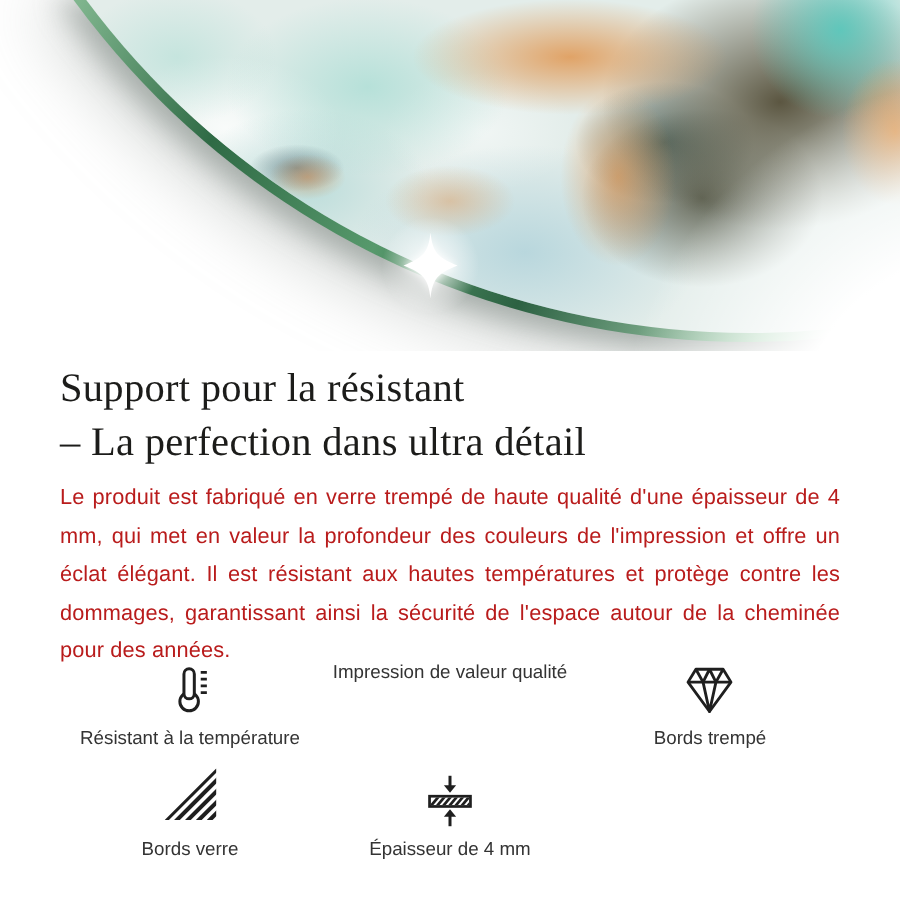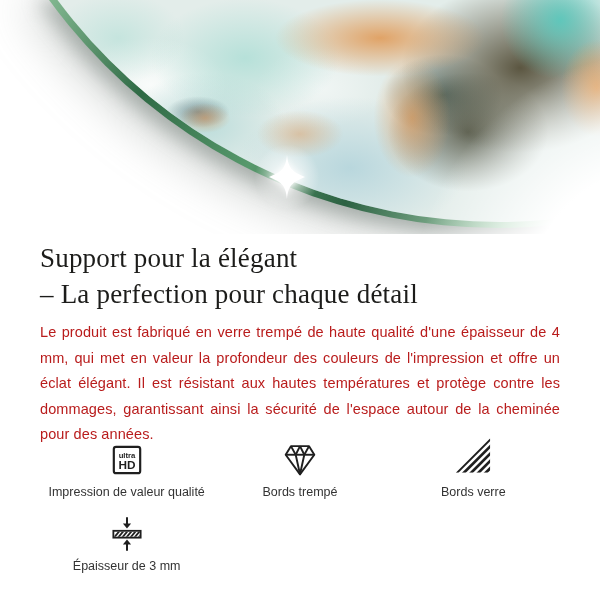--- a/index.html
+++ b/index.html
@@ -77,35 +77,43 @@
     <div class="hero-fade"></div>
     <div class="sparkle">
       <div class="glow"></div>
       <svg width="46" height="46" viewBox="0 0 46 46">
         <path d="M23 1 C24.4 14.2 27.6 17.6 41 23 C27.6 28.4 24.4 31.8 23 45 C21.6 31.8 18.4 28.4 5 23 C18.4 17.6 21.6 14.2 23 1 Z" fill="#ffffff"></path>
       </svg>
     </div>
   </section>
 
   <section class="content">
-    <h1><span>Support pour la élégant</span><br><span>– La perfection pour chaque détail</span></h1>
+    <h1><span>Support pour la résistant</span><br><span>– La perfection dans ultra détail</span></h1>
 
     <p class="desc">Le produit est fabriqué en verre trempé de haute qualité d'une épaisseur de 4 mm, qui met en valeur la profondeur des couleurs de l'impression et offre un éclat élégant. Il est résistant aux hautes températures et protège contre les dommages, garantissant ainsi la sécurité de l'espace autour de la cheminée pour des années.</p>
 
     <div class="features">
 
+      <div class="feature">
+        <div class="ficon">
+          <svg width="40" height="44" viewBox="0 0 44 44" fill="none" stroke="#1f1f1f" stroke-width="2.2">
+            <circle cx="21" cy="30.5" r="6.8"></circle>
+            <rect x="17.2" y="6.5" width="7.6" height="22" rx="3.8" fill="#ffffff"></rect>
+            <g stroke-width="2">
+              <path d="M29.5 9 H34"></path>
+                <path d="M29.5 14 H34"></path>
+                <path d="M29.5 19 H34"></path>
+                <path d="M29.5 24 H34"></path>
+            </g>
+          </svg>
+        </div>
+        <div class="flabel">Résistant à la température</div>
+      </div>
 
       <div class="feature">
-        <div class="ficon">
-          <svg width="40" height="44" viewBox="0 0 44 44">
-            <rect x="7.5" y="7.5" width="29" height="29" rx="2.5" fill="none" stroke="#1f1f1f" stroke-width="2.4"></rect>
-            <text x="22" y="19.5" text-anchor="middle" font-family="Liberation Sans, sans-serif" font-size="8.5" font-weight="700" fill="#1f1f1f">ultra</text>
-            <text x="22" y="32" text-anchor="middle" font-family="Liberation Sans, sans-serif" font-size="13" font-weight="800" fill="#1f1f1f">HD</text>
-          </svg>
-        </div>
         <div class="flabel">Impression de valeur qualité</div>
       </div>
 
 
       <div class="feature">
         <div class="ficon">
           <svg width="42" height="44" viewBox="0 0 44 44" fill="none" stroke="#1f1f1f" stroke-width="2" stroke-linejoin="round">
             <path d="M22 37 L7 16.5 L12.5 7.5 H31.5 L37 16.5 Z"></path>
             <path d="M7 16.5 H37"></path>
             <path d="M12.5 7.5 L17.5 16.5 L22 37 L26.5 16.5 L31.5 7.5"></path>
@@ -152,18 +160,18 @@
                 <path d="M10.5 28 L20.5 16"></path>
                 <path d="M15 28 L25 16"></path>
               <path d="M19.5 28 L29.5 16"></path>
                 <path d="M24 28 L34 16"></path>
                 <path d="M28.5 28 L38.5 16"></path>
                 <path d="M33 28 L43 16"></path>
             </g>
             <rect x="7" y="18.5" width="30" height="7.5" fill="none" stroke="#1f1f1f" stroke-width="2"></rect>
           </svg>
         </div>
-        <div class="flabel">Épaisseur de 3 mm</div>
+        <div class="flabel">Épaisseur de 4 mm</div>
       </div>
 
     </div>
   </section>
 </div>
 
 </body></html>

